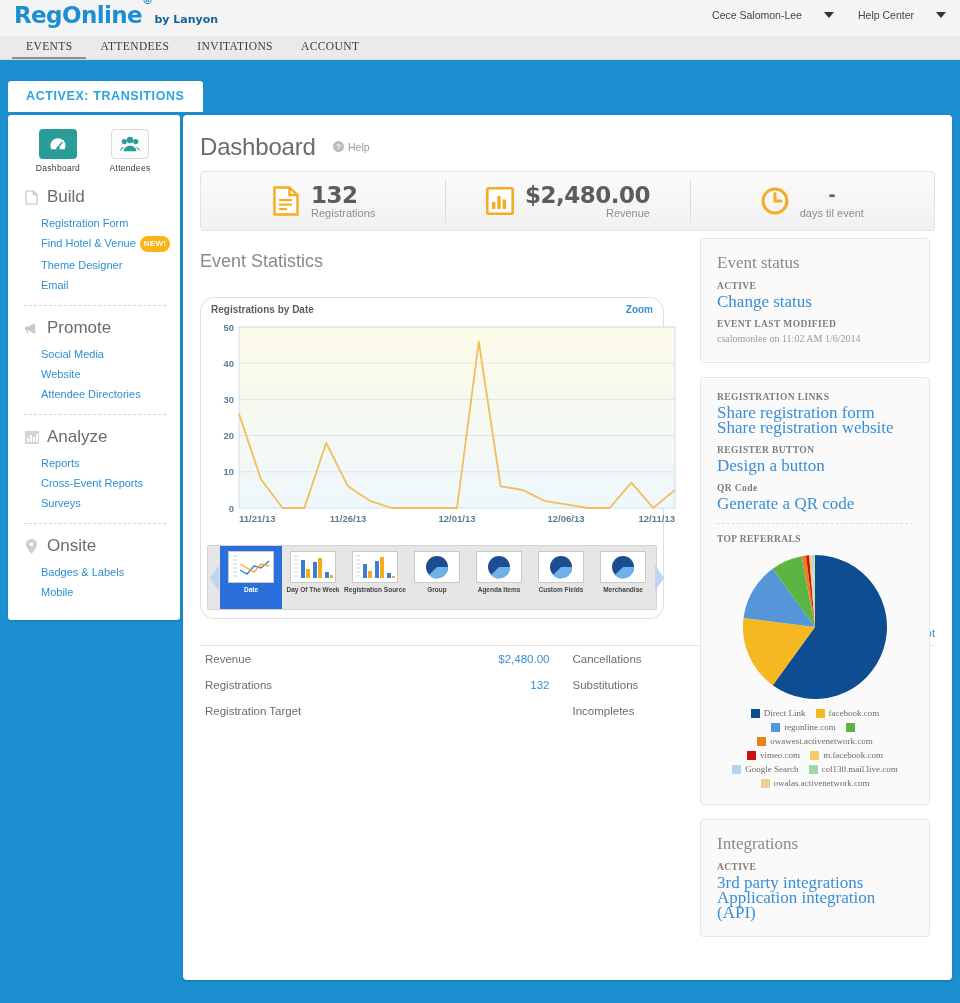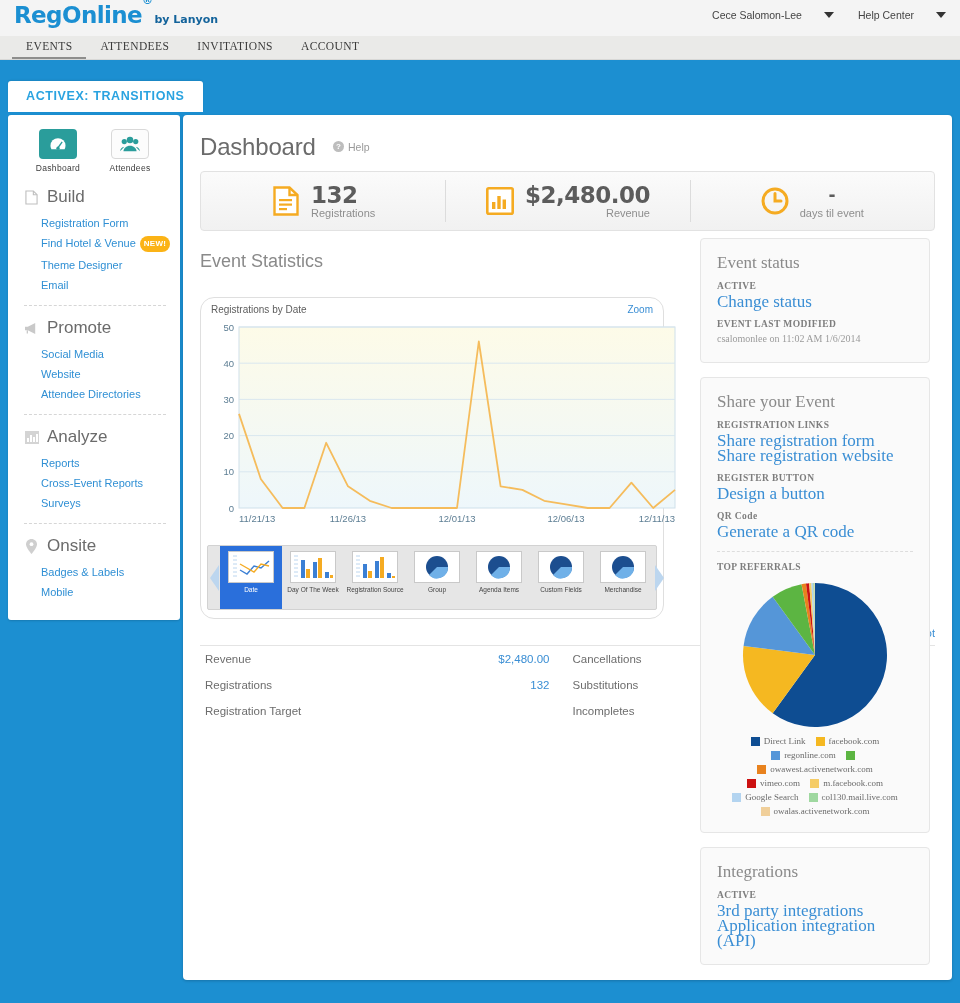--- a/index.html
+++ b/index.html
@@ -144,20 +144,21 @@
   .stat-txt .num { font-size:23px; font-weight:bold; color:#5c5c5c; line-height:22px; letter-spacing:-0.5px; font-family:"DejaVu Sans", sans-serif;}
   .stat-txt .lbl { font-size:11px; color:#8e8e8e; text-align:right; margin-top:1px;}
   .stat-txt.dash .num { font-size:17px; text-align:center;}
 
   
   .es-title { font-size:18px; color:#8a8a8a; margin:20px 0 25px 17px; font-weight:normal; }
   .chartbox {
     margin:0 0 0 17px; width:464px;
     border:1px solid #dfdfdf; border-radius:14px;
     background:#fff;
+    font-weight:bold;
   }
   .chart-hd {
     display:flex; justify-content:space-between; align-items:center;
     padding:6px 10px 4px 10px; font-size:10px; color:#5d5d5d;
   }
   .chart-hd .zoom { color:#3a8ed4; cursor:pointer; font-size:10px;}
   .chart-area { padding:0 8px 4px 8px; }
   .thumbstrip {
     margin:4px 6px 8px 6px; height:65px;
     background:#e6e6e6; border:1px solid #d2d2d2; border-radius:2px;
@@ -592,21 +593,20 @@
 
   <div class="card">
     <h3>Event status</h3>
     <div class="sect">ACTIVE</div>
     <a href="#">Change status</a>
     <div class="sect">EVENT LAST MODIFIED</div>
     <div class="meta">csalomonlee on 11:02 AM 1/6/2014</div>
   </div>
 
   <div class="card">
-    <h3>Share your Event</h3>
     <div class="sect">REGISTRATION LINKS</div>
     <a href="#">Share registration form</a>
     <a href="#">Share registration website</a>
     <div class="sect">REGISTER BUTTON</div>
     <a href="#">Design a button</a>
     <div class="sect">QR Code</div>
     <a href="#">Generate a QR code</a>
 
     <div class="hr"></div>
     <div class="sect">TOP REFERRALS</div>

